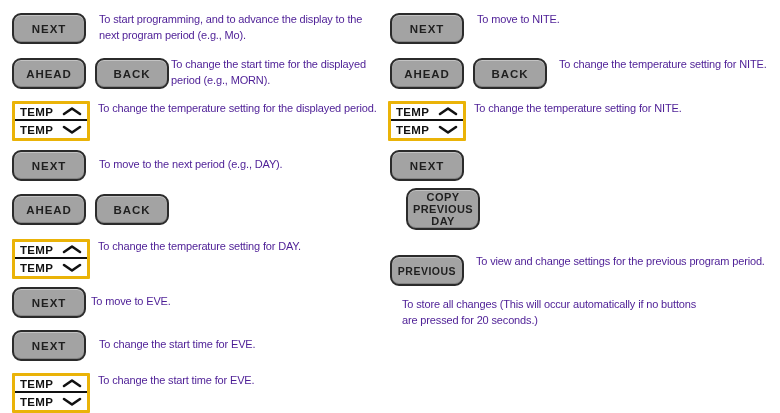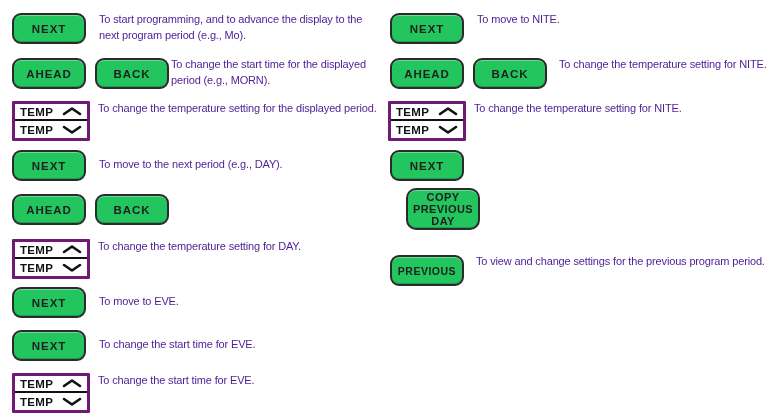--- a/index.html
+++ b/index.html
@@ -40,21 +40,21 @@
 
   .btn-cluster {
     display: flex;
     align-items: flex-start;
     flex: 0 0 auto;
   }
 
   
   .key {
     box-sizing: border-box;
-    background: #22c55e;
+    background: #a3a3a3;
     border: 2px solid #2b2b2b;
     border-radius: 9px;
     color: #1f1f1f;
     font-weight: bold;
     letter-spacing: 0.9px;
     text-align: center;
     display: flex;
     align-items: center;
     justify-content: center;
     box-shadow: inset 0 1px 0 rgba(255,255,255,0.35),
@@ -73,21 +73,21 @@
     line-height: 12px;
     letter-spacing: 0.4px;
     border-radius: 10px;
   }
   .key-stack span { display: block; }
 
   
   .temp-key {
     box-sizing: border-box;
     width: 78px;
-    border: 3px solid #701a75;
+    border: 3px solid #eab308;
     background: #ffffff;
     border-radius: 1px;
     flex: 0 0 auto;
   }
   .temp-row {
     box-sizing: border-box;
     height: 17px;
     display: flex;
     align-items: center;
     justify-content: space-between;
@@ -192,21 +192,21 @@
           </span>
         </div>
       </div>
       <div class="desc" style="width:290px; margin-left:8px; margin-top:-1px;">To change the temperature setting for DAY.</div>
     </div>
 
     <div class="row" style="left:12px; top:287px; width:372px;">
       <div class="btn-cluster">
         <div class="key key-wide">NEXT</div>
       </div>
-      <div class="desc" style="width:285px; margin-left:13px; margin-top:6px;">To move to EVE.</div>
+      <div class="desc" style="width:285px; margin-left:5px; margin-top:6px;">To move to EVE.</div>
     </div>
 
     <div class="row" style="left:12px; top:330px; width:372px;">
       <div class="btn-cluster">
         <div class="key key-wide">NEXT</div>
       </div>
       <div class="desc" style="width:285px; margin-left:13px; margin-top:6px;">To change the start time for EVE.</div>
     </div>
 
     <div class="row" style="left:12px; top:373px; width:372px;">
@@ -289,17 +289,18 @@
     </div>
 
     <div class="row" style="left:5px; top:255px; width:385px;">
       <div class="btn-cluster">
         <div class="key key-wide" style="font-size:10.5px; letter-spacing:0.5px;">PREVIOUS</div>
       </div>
       <div class="desc" style="width:300px; margin-left:12px; margin-top:-2px;">To view and change settings for the previous program period.</div>
     </div>
 
     <div class="row" style="left:5px; top:298px; width:385px;">
+      <div class="desc" style="width:305px; margin-left:12px; margin-top:-2px;">To store all changes (This will occur automatically if no buttons are pressed for 20 seconds.)</div>
     </div>
 
   </div>
 
 </div>
 
 </body></html>

